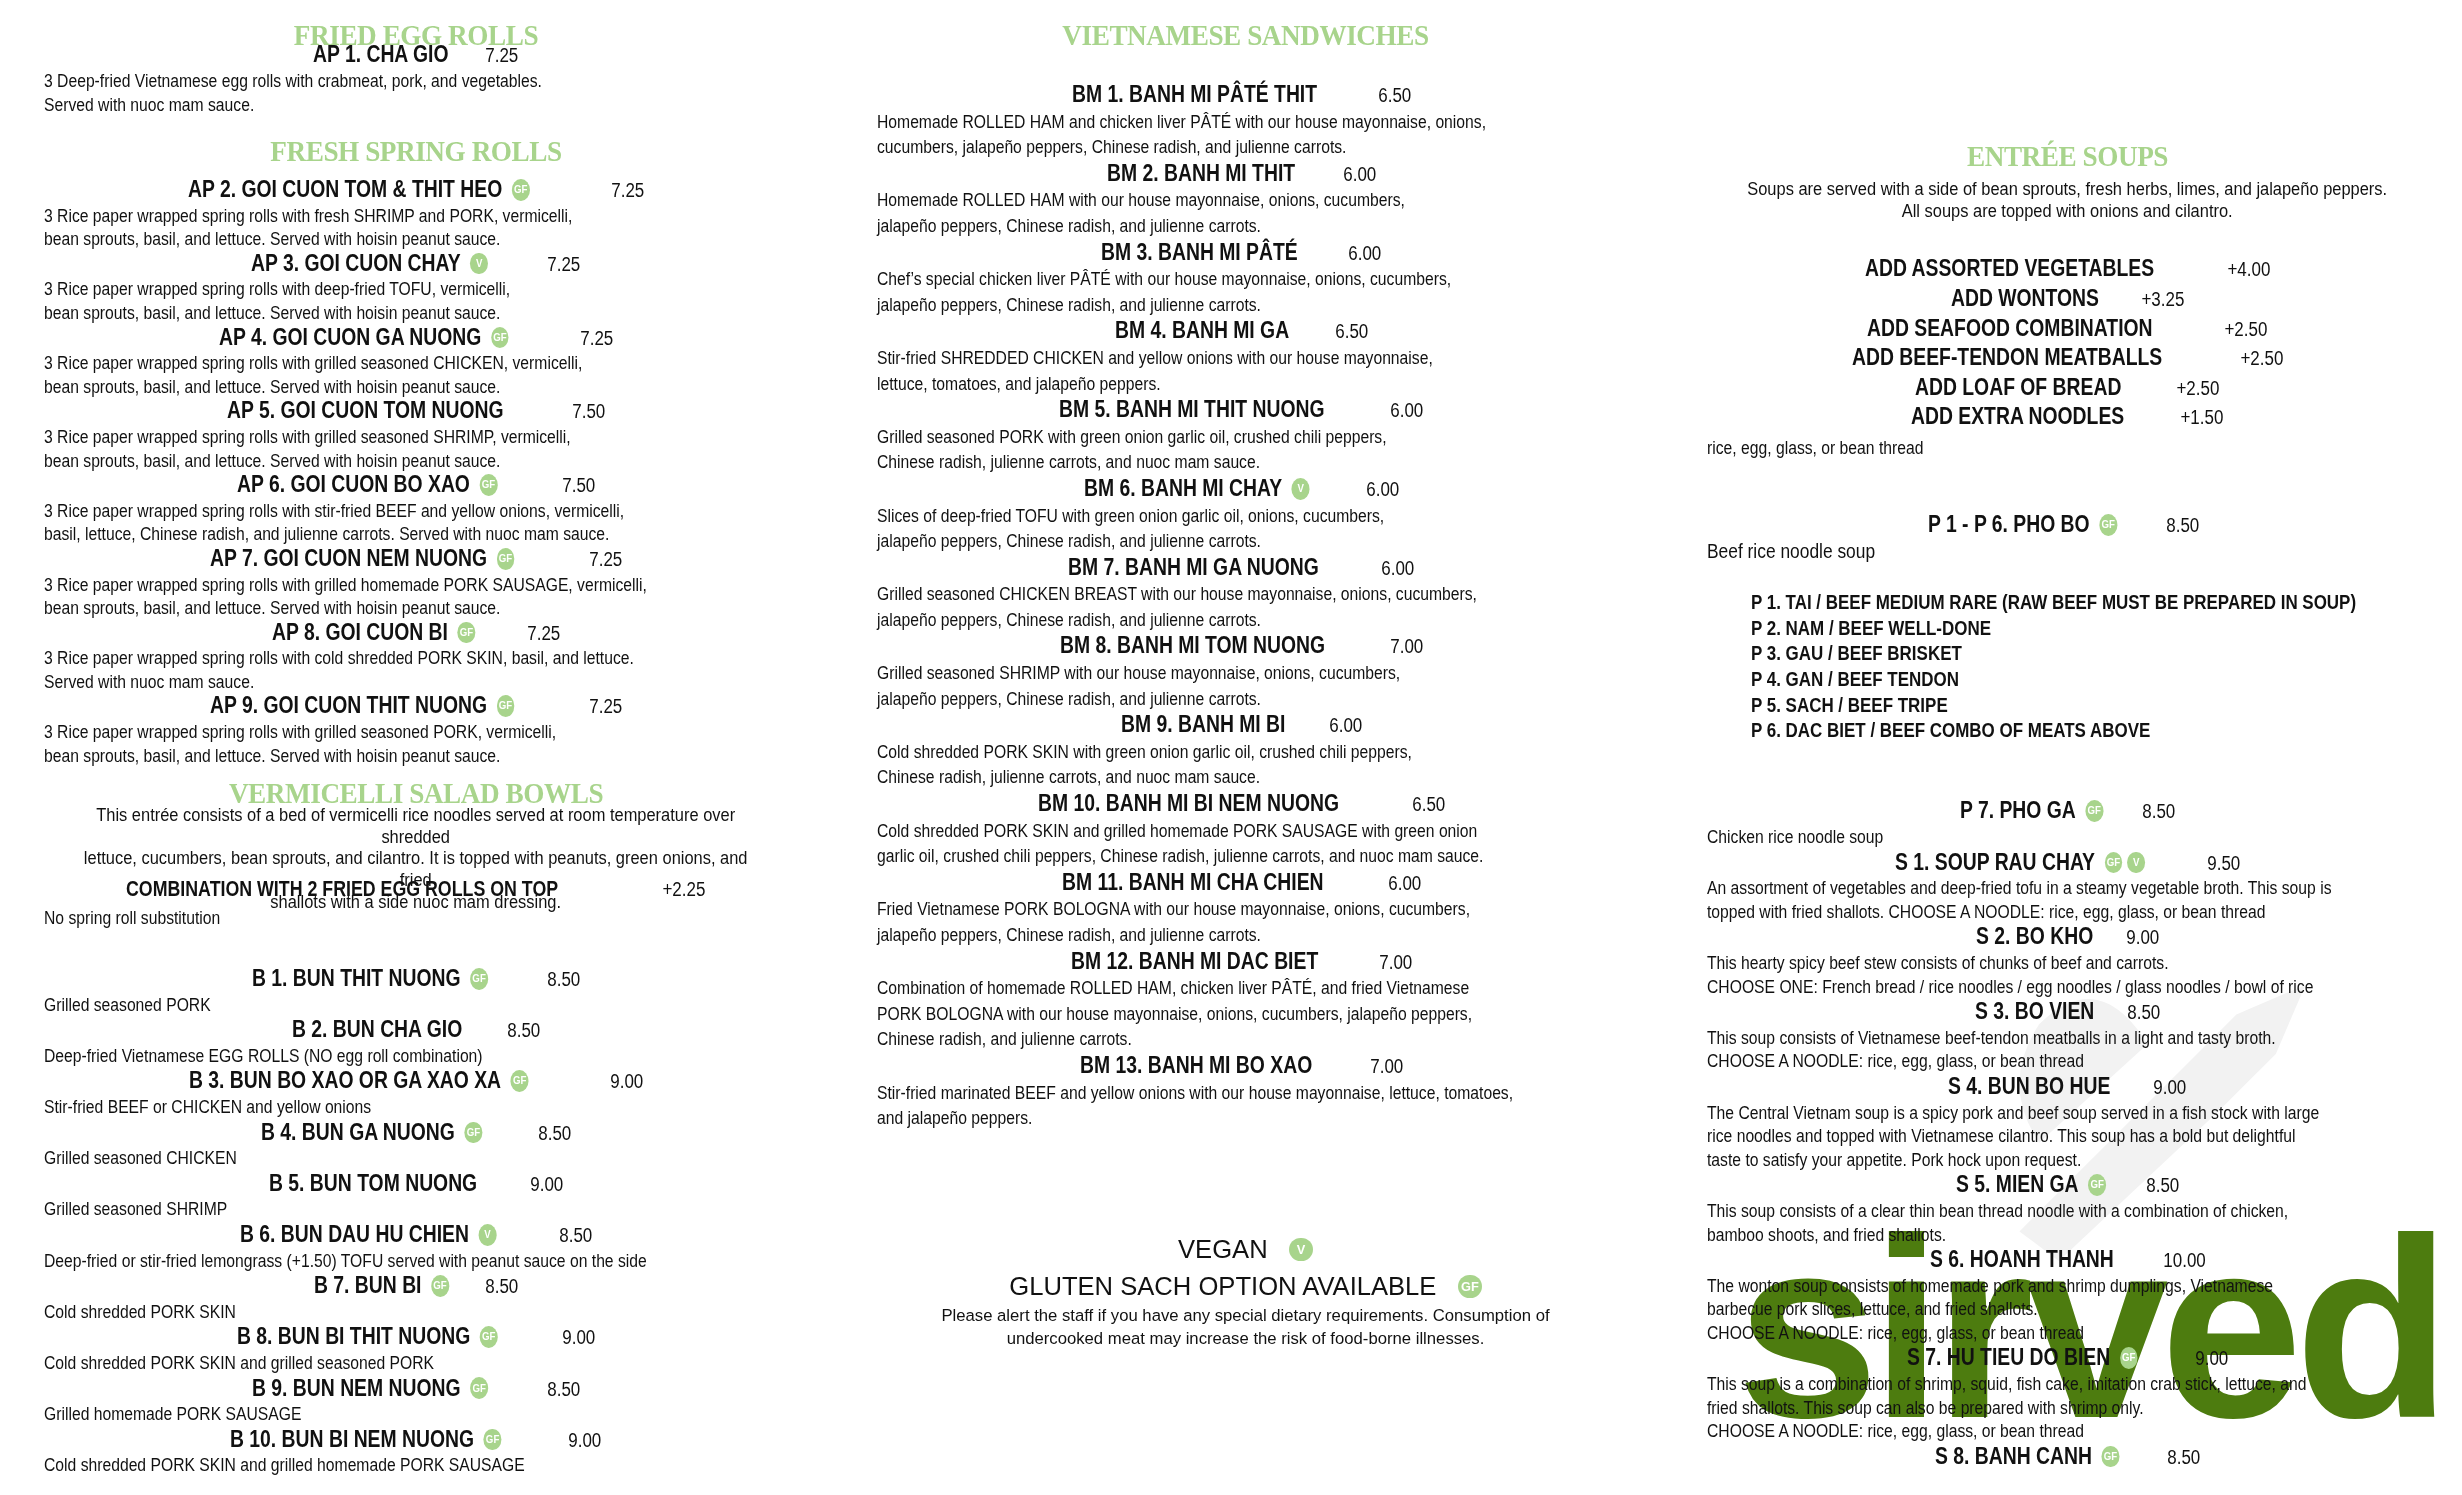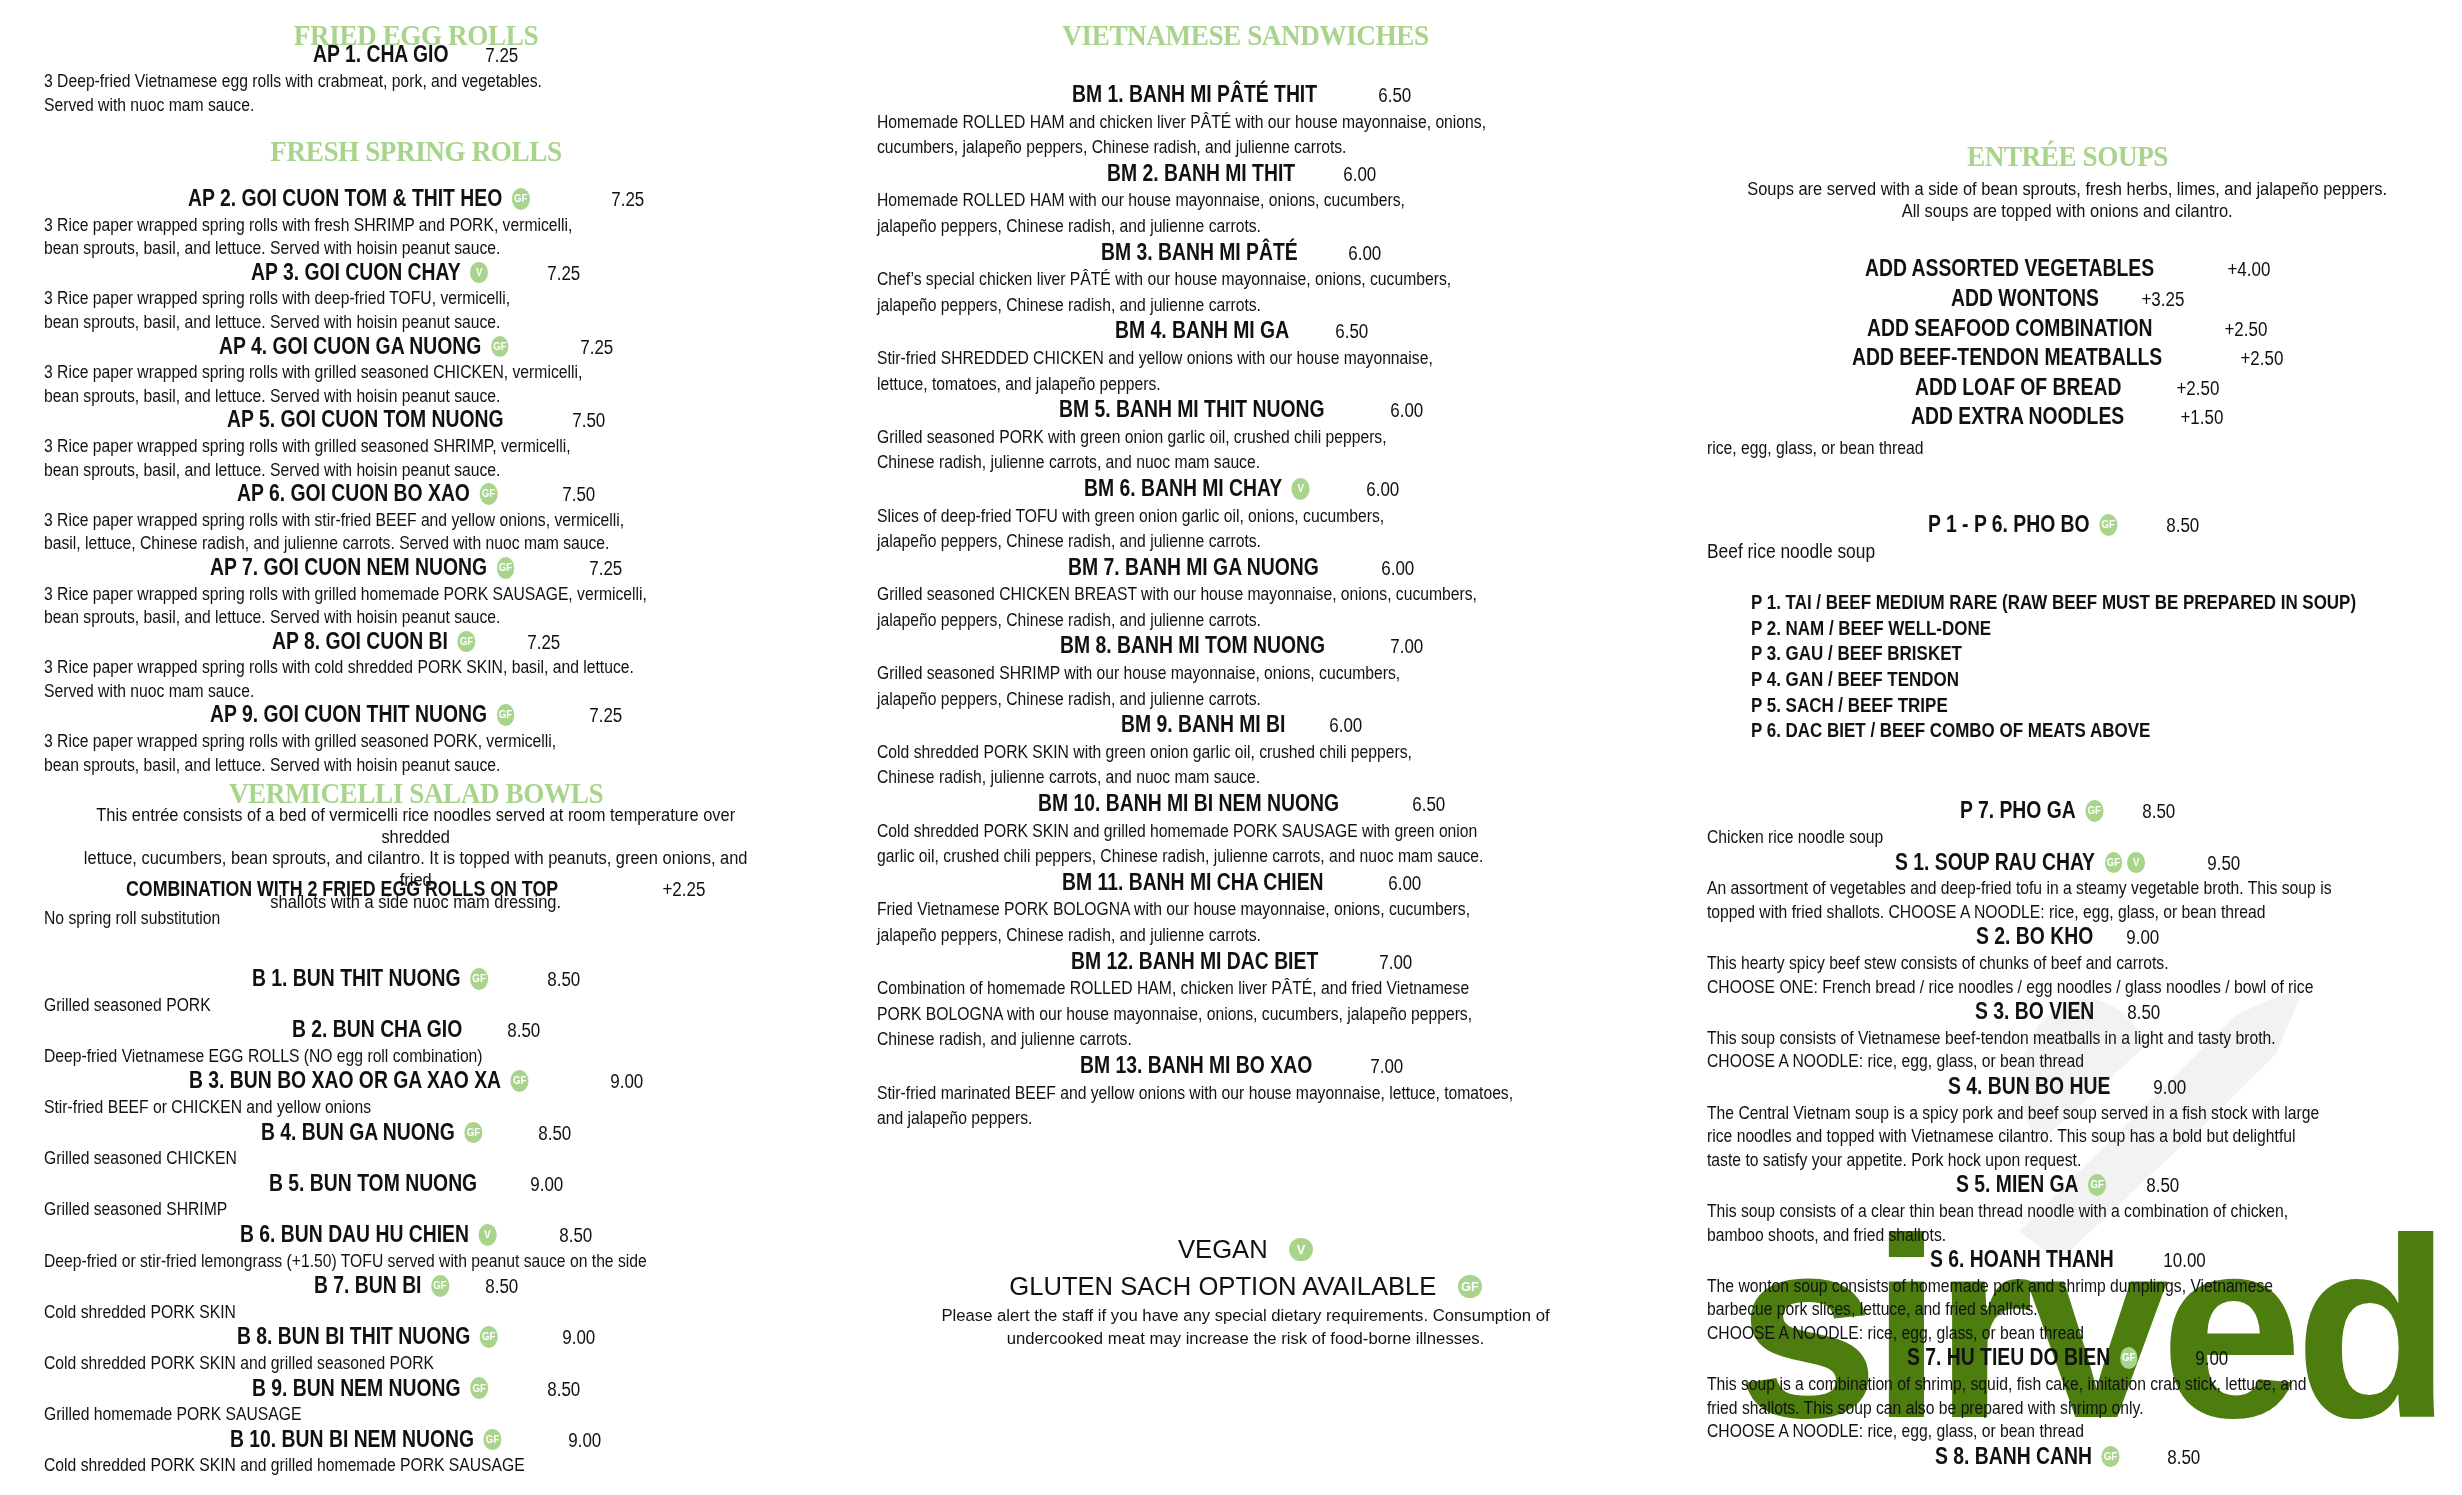--- a/index.html
+++ b/index.html
@@ -51,21 +51,21 @@
             <span>AP 1. CHA GIO</span>
           </span>
           <span class="price">7.25</span>
         </div>
         <div class="desc">3 Deep-fried Vietnamese egg rolls with crabmeat, pork, and vegetables.</div>
         <div class="desc">Served with nuoc mam sauce.</div>
       </div>
     </div>
 
   <div class="sec-title" style="position:absolute; top:136px; left:0; right:0;">FRESH SPRING ROLLS</div>
-  <div id="spring-items" style="position:absolute; top:185px; left:0; right:0;">
+  <div id="spring-items" style="position:absolute; top:176px; left:0; right:0;">
       <div class="item" style="margin-bottom: -1px;">
         <div class="row">
           <span class="name">
             <span>AP 2. GOI CUON TOM &amp; THIT HEO</span>
             <span class="badge">GF</span>
           </span>
           <span class="price">7.25</span>
         </div>
         <div class="desc" style="line-height: 23.6px;">3 Rice paper wrapped spring rolls with fresh SHRIMP and PORK, vermicelli,</div>
         <div class="desc" style="line-height: 23.6px;">bean sprouts, basil, and lettuce. Served with hoisin peanut sauce.</div>

